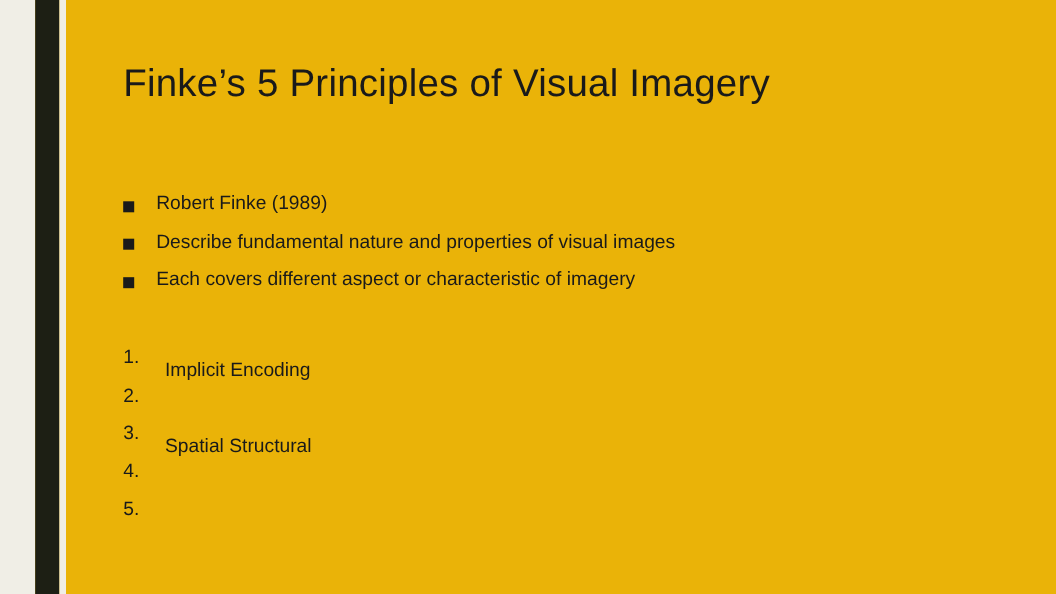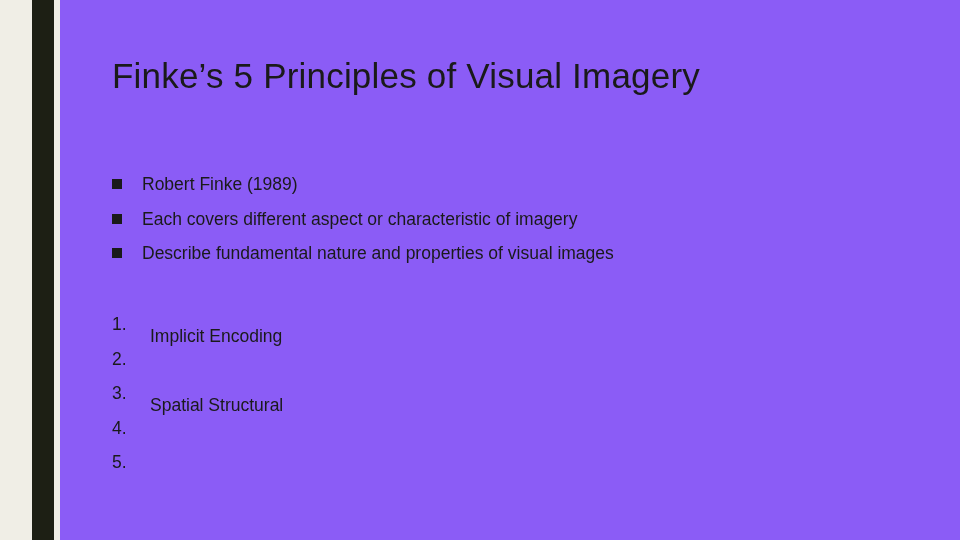--- a/index.html
+++ b/index.html
@@ -10,21 +10,21 @@
     width: 960px;
     height: 540px;
     background: #f0eee6;
     font-family: "Liberation Sans", sans-serif;
     overflow: hidden;
     position: relative;
   }
   .slide {
     position: absolute;
     inset: 0;
-    background: #8b5cf6;
+    background: #eab308;
   }
   
   .left-bar-outer {
     position: absolute;
     left: 0;
     top: 0;
     width: 32px;
     height: 540px;
     background: #f0eee6;
   }
@@ -63,21 +63,21 @@
     line-height: 1.2;
   }
   .bullets {
     position: absolute;
     left: 52px;
     top: 172px;
     width: 800px;
   }
   .bullet-row {
     display: flex;
-    align-items: flex-start;
+    align-items: center;
     margin-bottom: 10.5px;
     height: 24px;
   }
   .bullet-marker {
     width: 10px;
     height: 10px;
     background: #1a1a1a;
     margin-top: 7px;
     margin-right: 20px;
     flex: none;
@@ -130,26 +130,26 @@
 
     <div class="bullets">
 
       <div class="bullet-row">
         <span class="bullet-marker"></span>
         <span class="bullet-text">Robert Finke (1989)</span>
       </div>
 
       <div class="bullet-row">
         <span class="bullet-marker"></span>
-        <span class="bullet-text">Each covers different aspect or characteristic of imagery</span>
+        <span class="bullet-text">Describe fundamental nature and properties of visual images</span>
       </div>
 
       <div class="bullet-row">
         <span class="bullet-marker"></span>
-        <span class="bullet-text">Describe fundamental nature and properties of visual images</span>
+        <span class="bullet-text">Each covers different aspect or characteristic of imagery</span>
       </div>
 
     </div>
 
     <div class="numlist">
 
       <div class="num-row">
         <span class="num-marker">1.</span>
         <span class="num-text">Implicit Encoding</span>
       </div>

